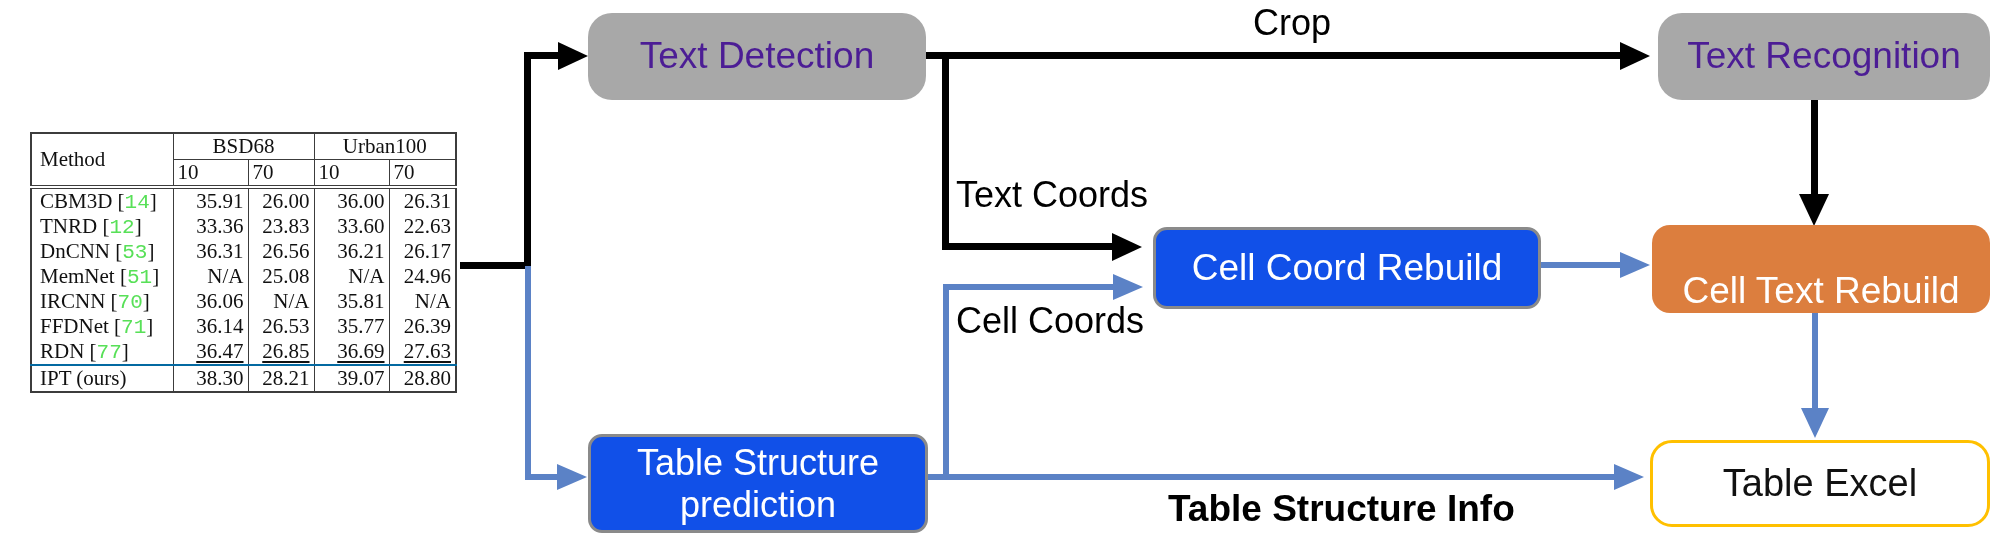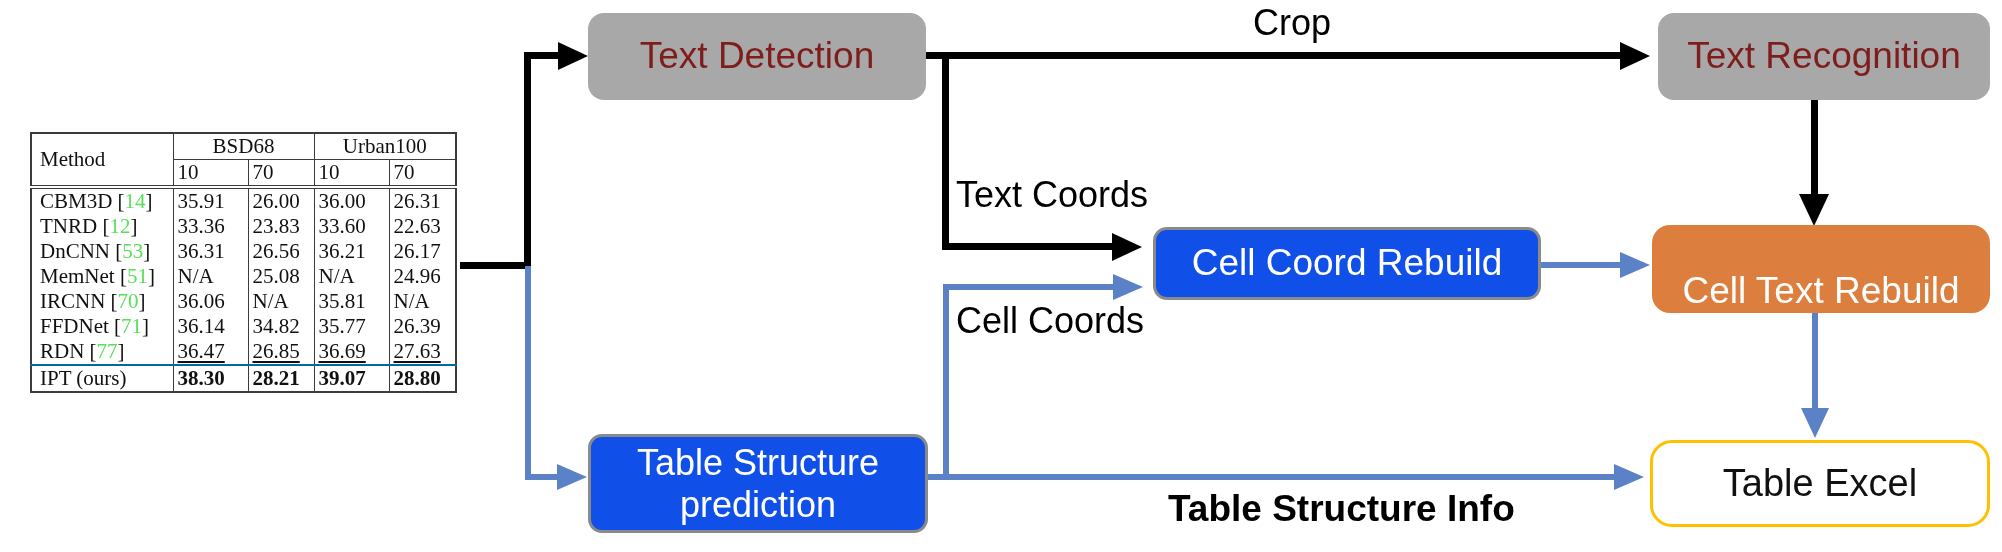--- a/index.html
+++ b/index.html
@@ -6,21 +6,21 @@
   #stage {
     position: relative; width: 2002px; height: 552px; background: #fff;
     overflow: hidden; font-family: "Liberation Sans", sans-serif;
   }
 
   
   .box {
     position: absolute; display: flex; align-items: center; justify-content: center;
     text-align: center; box-sizing: border-box; z-index: 5; line-height: 1.15;
   }
-  .box.gray   { background: var(--box-gray, #a8a8a8); color: #7f1d1d; border-radius: 16px; font-size: 37px; }
+  .box.gray   { background: var(--box-gray, #a8a8a8); color: #4c1d95; border-radius: 24px; font-size: 37px; }
   .box.blue   { background: var(--box-blue, #1150e8); color: #fff; border: 3px solid #8a8a8a; border-radius: 14px; font-size: 37px; }
   .box.orange { background: var(--box-orange, #dc7e3e); color: #fff; border-radius: 18px; font-size: 37px; align-items: flex-end; }
   .box.outline{ background: #fff; border: 3px solid var(--table-excel-border, #ffc000); border-radius: 22px; color: #111; font-size: 38px; align-items: center; }
 
   
   .hline, .vline { position: absolute; z-index: 2; }
   .black-l { background: var(--arrow-black, #000); }
   .blue-l  { background: var(--arrow-blue, #5b82c6); }
   .ah { position: absolute; width: 0; height: 0; z-index: 3; }
   .ah-r-black { border-top: 14px solid transparent; border-bottom: 14px solid transparent; border-left: 30px solid var(--arrow-black, #000); }
@@ -41,25 +41,25 @@
   }
   #results-table th, #results-table td {
     border-left: 1px solid #3c3c3c; border-right: 1px solid #3c3c3c;
     padding: 0 4px; font-weight: normal; height: 25px; box-sizing: border-box;
   }
   #results-table thead tr.group-row th.group-head { border-bottom: 1px solid #3c3c3c; text-align: center; }
   #results-table thead tr.sub-row th, #results-table thead th.method-head { border-bottom: 4px double #3c3c3c; }
   #results-table thead th.method-head { text-align: left; padding-left: 8px; vertical-align: middle; }
   #results-table thead tr.sub-row th { text-align: left; }
   #results-table tbody td.method { text-align: left; padding-left: 8px; white-space: nowrap; }
-  #results-table tbody td.val { text-align: left; }
+  #results-table tbody td.val { text-align: right; }
   #results-table tbody td.val.underline { text-decoration: underline; text-underline-offset: 3px; }
-  #results-table tbody td.val.bold { font-weight: bold; }
+  #results-table tbody td.val.bold { font-weight: normal; }
   #results-table tbody tr.sep td { border-top: 2px solid #0369a1; }
-  #results-table .ref { color: var(--citation-green, #58e058); }
+  #results-table .ref { color: var(--citation-green, #58e058); font-family: Liberation Mono, monospace; }
 </style>
 </head>
 <body>
 
 <div id="stage">
 
   <table id="results-table">
     <colgroup>
       <col style="width:142px">
         <col style="width:75px">
@@ -112,21 +112,21 @@
         <tr>
           <td class="method">IRCNN [<span class="ref">70</span>]</td>
           <td class="val normal">36.06</td>
           <td class="val normal">N/A</td>
           <td class="val normal">35.81</td>
           <td class="val normal">N/A</td>
         </tr>
         <tr>
           <td class="method">FFDNet [<span class="ref">71</span>]</td>
           <td class="val normal">36.14</td>
-          <td class="val normal">34.82</td>
+          <td class="val normal">26.53</td>
           <td class="val normal">35.77</td>
           <td class="val normal">26.39</td>
         </tr>
         <tr>
           <td class="method">RDN [<span class="ref">77</span>]</td>
           <td class="val underline">36.47</td>
           <td class="val underline">26.85</td>
           <td class="val underline">36.69</td>
           <td class="val underline">27.63</td>
         </tr>
@@ -171,21 +171,21 @@
 
   <div class="hline blue-l" style="left:928px;top:474px;width:688px;height:6px"></div>
   <div class="ah ah-r-blue" style="left:1614px;top:464px"></div>
 
   <div class="box gray" style="left:588px;top:13px;width:338px;height:87px">
     <span>Text Detection</span>
   </div>
   <div class="box gray" style="left:1658px;top:13px;width:332px;height:87px">
     <span>Text Recognition</span>
   </div>
-  <div class="box blue" style="left:1153px;top:227px;width:388px;height:73px">
+  <div class="box blue" style="left:1153px;top:227px;width:388px;height:82px">
     <span>Cell Coord Rebuild</span>
   </div>
   <div class="box orange" style="left:1652px;top:225px;width:338px;height:88px">
     <span>Cell Text Rebuild</span>
   </div>
   <div class="box blue" style="left:588px;top:434px;width:340px;height:99px;font-size:36px;padding:0 24px">
     <span>Table Structure prediction</span>
   </div>
   <div class="box outline" style="left:1650px;top:440px;width:340px;height:87px">
     <span>Table Excel</span>

